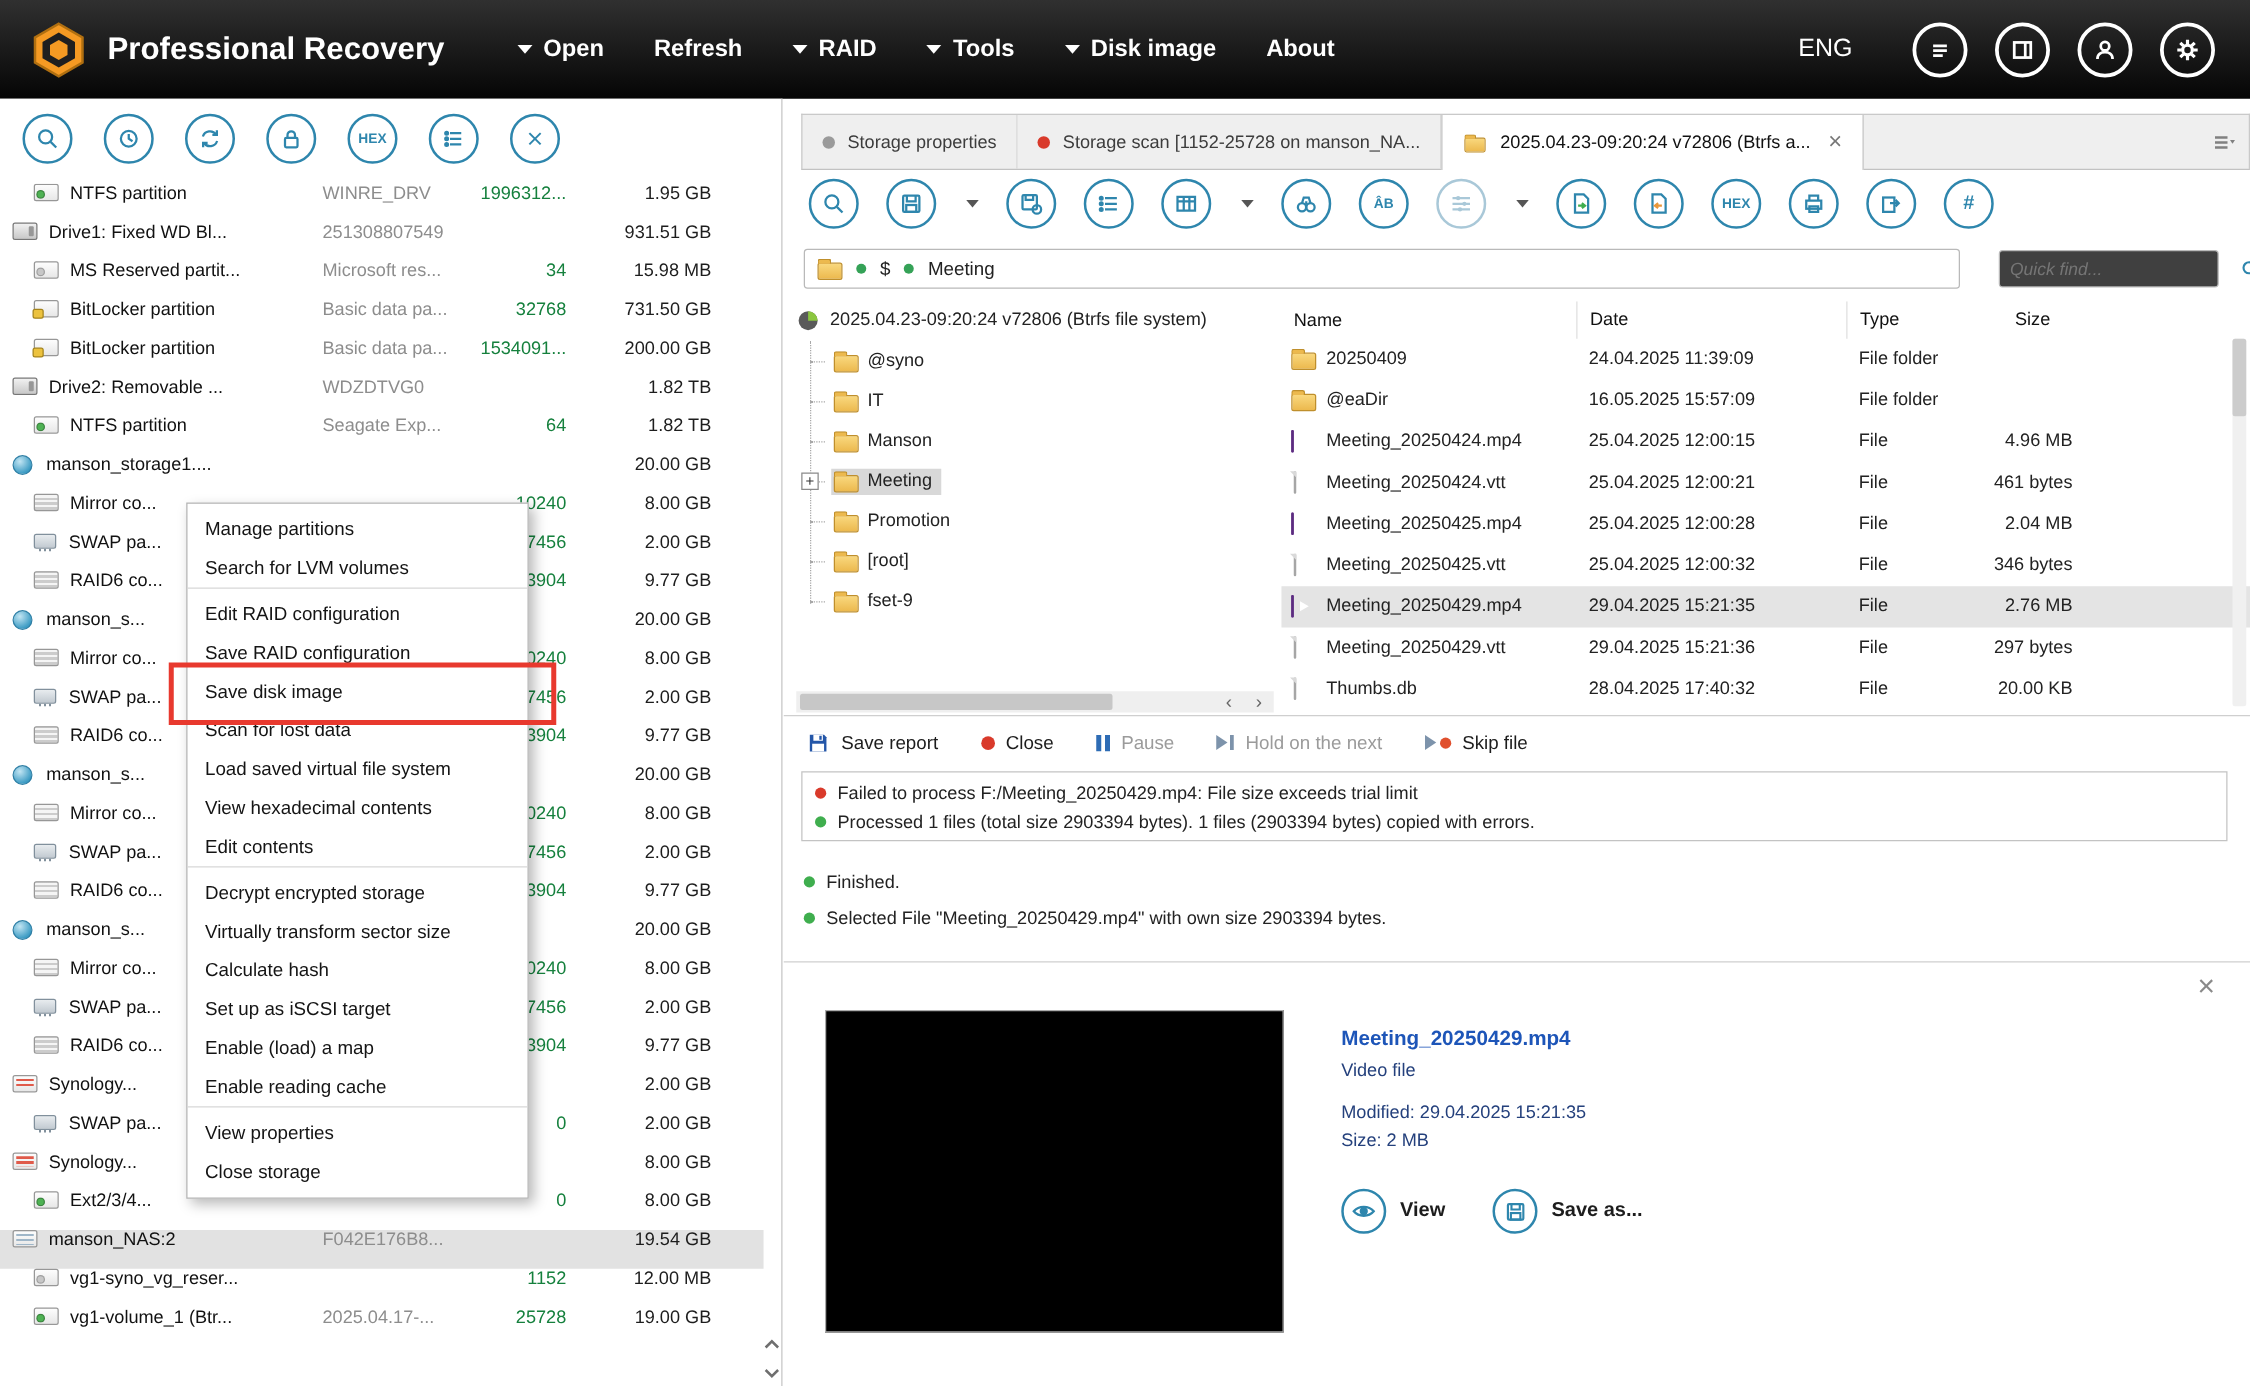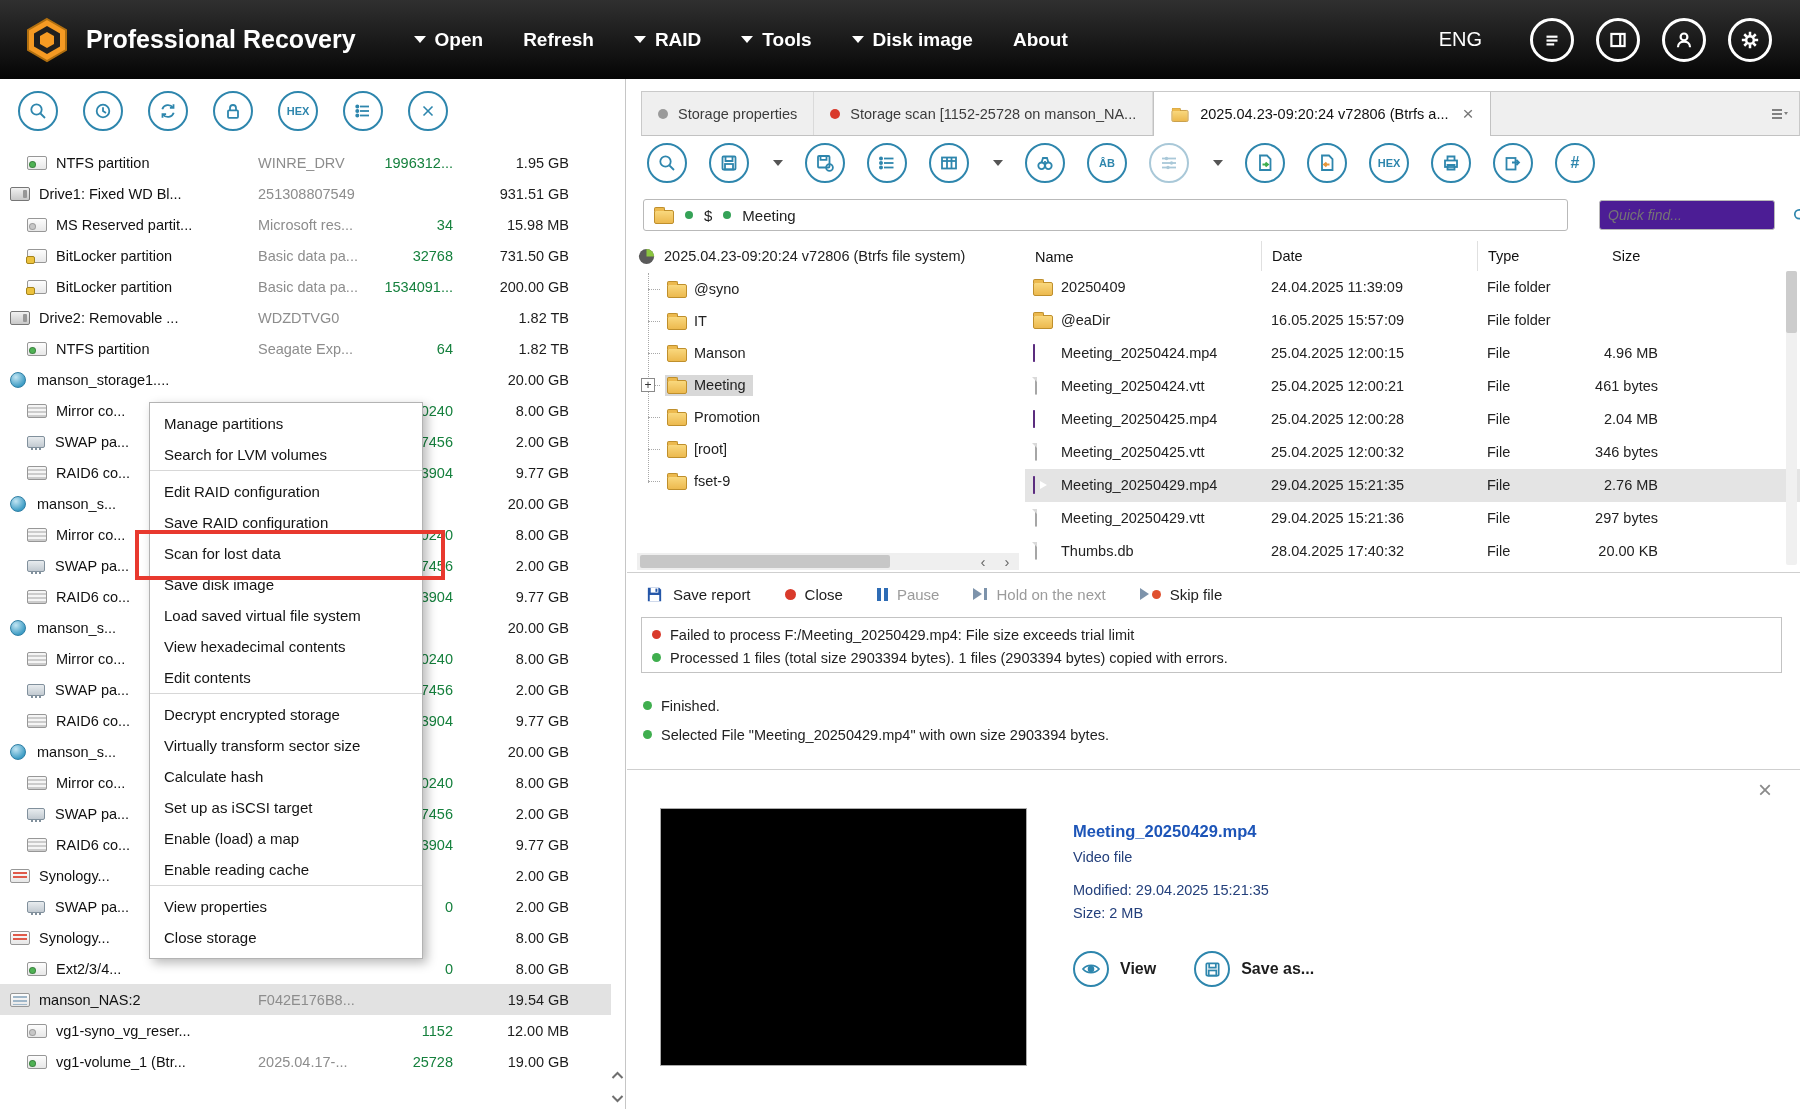--- a/index.html
+++ b/index.html
@@ -20,21 +20,21 @@
   
   .left-panel{position:absolute;left:0;top:79px;width:626px;height:1030px;background:#fff;border-right:1px solid #c6c6c6;box-sizing:border-box;}
   .left-toolbar{position:absolute;left:18px;top:12px;display:flex;gap:25px;align-items:center;}
   .cbtn{width:40px;height:40px;border:2px solid #2e86ad;border-radius:50%;background:#fff;color:#2e86ad;
         display:flex;align-items:center;justify-content:center;box-sizing:border-box;flex:none;font-weight:bold;}
   .cbtn svg{stroke:currentColor;fill:none;stroke-width:1.8;}
   .cbtn .txt{font-size:11px;font-weight:bold;}
   .cbtn.disabled{border-color:#a9c8d8;color:#a9c8d8;}
   .caret{width:0;height:0;border-left:5px solid transparent;border-right:5px solid transparent;border-top:6px solid #555;margin-left:2px;flex:none;}
   .storage-rows{position:absolute;left:0;top:68px;right:14px;bottom:0;font-size:14.5px;overflow:hidden;}
-  .srow{position:relative;height:31px;display:flex;align-items:center;white-space:nowrap;}
+  .srow{position:relative;height:31px;display:flex;white-space:nowrap;}
   .srow.sel{background:#e2e2e2;}
   .srow .sicon{margin-left:10px;}
   .srow.lvl1 .sicon{margin-left:27px;}
   .sname{margin-left:9px;color:#111;}
   .sdetail{position:absolute;left:258px;color:#8d8d8d;}
   .snum{position:absolute;right:158px;width:210px;text-align:right;color:#15803d;}
   .ssize{position:absolute;right:42px;width:108px;text-align:right;color:#1d1d1d;}
   
   .sicon{position:relative;width:20px;height:14px;flex:none;box-sizing:border-box;}
   .ic-part,.ic-part-gray,.ic-ext,.ic-lock,.ic-nas,.ic-list,.ic-raid{border:1px solid #979797;border-radius:2px;background:linear-gradient(#fdfdfd,#e7e7e7);}
@@ -66,21 +66,21 @@
   .dot{width:10px;height:10px;border-radius:50%;flex:none;}
   .dot.gray{background:#9a9a9a;} .dot.red{background:#d93a2b;}
   .tab-x{font-size:19px;color:#777;margin-left:4px;}
   .strip-end{margin-left:auto;display:flex;align-items:center;padding-right:10px;}
   .strip-end svg{stroke:#808080;fill:none;stroke-width:2;}
   .rtoolbar{position:absolute;left:20px;top:64px;display:flex;align-items:center;gap:22px;}
   .pathbar{position:absolute;left:16px;top:120px;width:925px;height:32px;border:1px solid #b9b9b9;border-radius:3px;
            display:flex;align-items:center;gap:11px;padding-left:10px;font-size:15px;box-sizing:border-box;background:#fff;}
   .gdot{width:8px;height:8px;border-radius:50%;background:#35a257;flex:none;}
   .quickfind{position:absolute;left:972px;top:121px;width:176px;height:30px;border:1px solid #b9b9b9;border-radius:3px;
-             display:flex;align-items:center;box-sizing:border-box;padding:0 6px;background:#4c1d95;}
+             display:flex;align-items:center;box-sizing:border-box;padding:0 6px;background:#404040;}
   .quickfind input{border:none;outline:none;flex:1;font-style:italic;color:#9a9a9a;font-size:14px;font-family:"Liberation Sans",sans-serif;background:transparent;}
   .quickfind svg{stroke:#2e86ad;fill:none;stroke-width:2;flex:none;}
   
   .fo{width:20px;height:14px;position:relative;background:linear-gradient(#f9d87e,#ecb94e);border:1px solid #bf8f2c;border-radius:2px;box-sizing:border-box;flex:none;margin-top:3px;}
   .fo::before{content:"";position:absolute;top:-4px;left:-1px;width:9px;height:3px;background:#ecb94e;border:1px solid #bf8f2c;border-bottom:none;border-radius:2px 2px 0 0;}
   
   .tree-pane{position:absolute;left:10px;top:162px;width:388px;height:310px;overflow:hidden;font-size:14.5px;}
   .tree-head{display:flex;align-items:center;gap:8px;height:30px;white-space:nowrap;}
   .tree-items{position:relative;margin-top:2px;}
   .tree-items::before{content:"";position:absolute;left:11px;top:0;bottom:14px;border-left:1px dotted #a8a8a8;}
@@ -514,23 +514,23 @@
 <div class="ctx">
 
     <div class="cmi">Manage partitions</div>
 
     <div class="cmi sep">Search for LVM volumes</div>
 
     <div class="cmi">Edit RAID configuration</div>
 
     <div class="cmi">Save RAID configuration</div>
 
+    <div class="cmi">Save disk image</div>
+
     <div class="cmi">Scan for lost data</div>
-
-    <div class="cmi">Save disk image</div>
 
     <div class="cmi">Load saved virtual file system</div>
 
     <div class="cmi">View hexadecimal contents</div>
 
     <div class="cmi sep">Edit contents</div>
 
     <div class="cmi">Decrypt encrypted storage</div>
 
     <div class="cmi">Virtually transform sector size</div>

